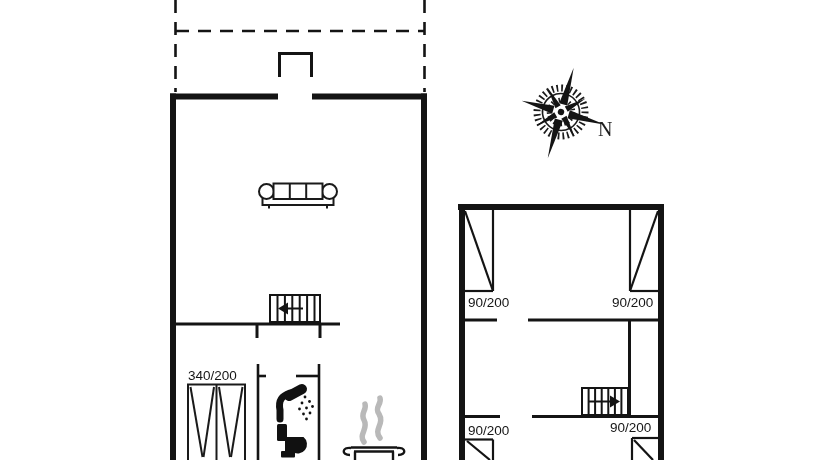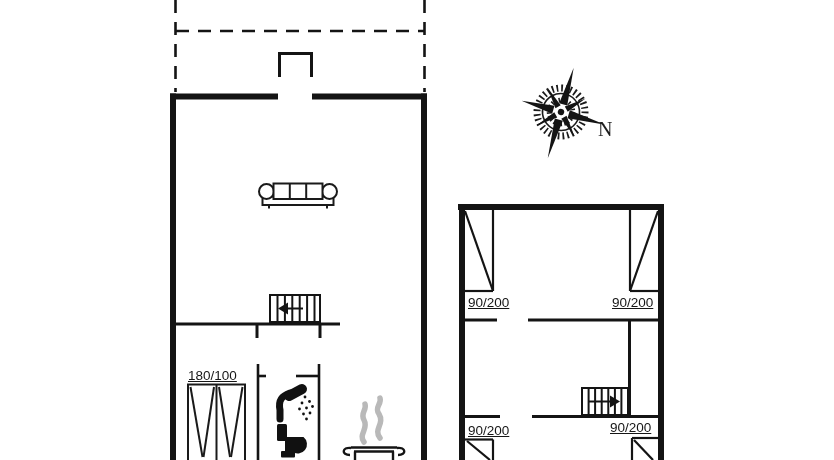--- a/index.html
+++ b/index.html
@@ -1,20 +1,20 @@
 <!DOCTYPE html>
 <html><head>
 <meta charset="utf-8">
 <style>
   html,body{margin:0;padding:0;background:#ffffff;}
   #stage{position:relative;width:834px;height:460px;background:#ffffff;overflow:hidden;
          font-family:"Liberation Sans", sans-serif;}
   svg{position:absolute;left:0;top:0;}
   .dim-label{position:absolute;font-size:13.5px;line-height:14px;color:#161616;
-             letter-spacing:0px;white-space:nowrap;text-decoration:underline;}
+             letter-spacing:0px;white-space:nowrap;}
   .north-label{position:absolute;font-family:"Liberation Serif", serif;font-size:20px;
                line-height:20px;color:#1d1d1d;}
 </style>
 </head>
 <body>
 
 <div id="stage">
 
   <svg width="834" height="460" viewBox="0 0 834 460">
 
@@ -180,21 +180,21 @@
           <polygon points="0,-28 3,-6 -3,-6"></polygon>
           <polygon points="0,28 3,6 -3,6"></polygon>
           <polygon points="28,0 6,3 6,-3"></polygon>
           <polygon points="-28,0 -6,3 -6,-3"></polygon>
         </g>
         <circle r="3.2"></circle>
       </g>
     </g>
   </svg>
 
-  <div class="dim-label" style="left:188px;top:369px;">180/100</div>
+  <div class="dim-label" style="left:188px;top:369px;">340/200</div>
 
   <div class="dim-label" style="left:468px;top:296px;">90/200</div>
 
   <div class="dim-label" style="left:612px;top:296px;">90/200</div>
 
   <div class="dim-label" style="left:468px;top:424px;">90/200</div>
 
   <div class="dim-label" style="left:610px;top:421px;">90/200</div>
 
   <div class="north-label" style="left:598px;top:119px;">N</div>

